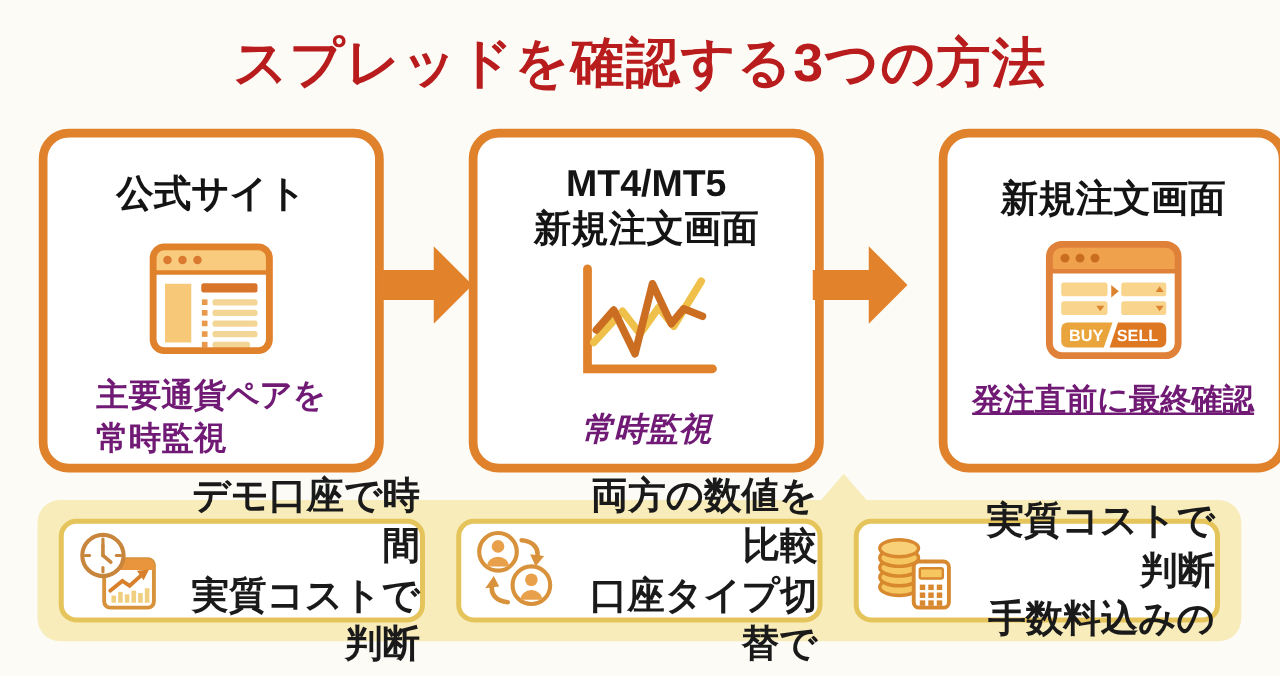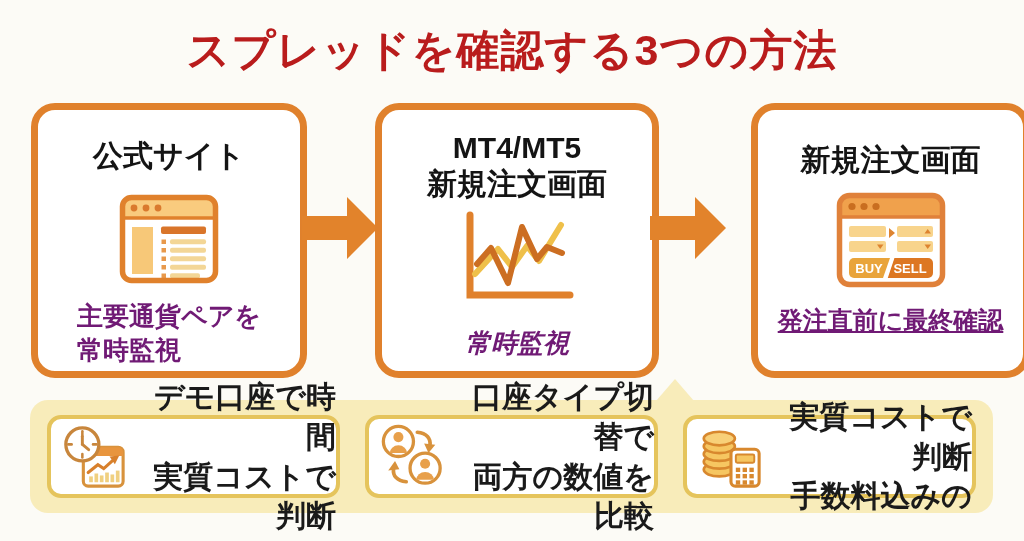--- a/index.html
+++ b/index.html
@@ -175,22 +175,22 @@
         <path d="M11 30 a9 8 0 0 1 18 0 Z" fill="#E8A04B"></path>
         <circle cx="47.5" cy="45.5" r="15.5" fill="#ffffff" stroke="#D8923C" stroke-width="3.4"></circle>
         <circle cx="47.5" cy="41" r="5.2" fill="#E8A04B"></circle>
         <path d="M38.5 57.5 a9 8 0 0 1 18 0 Z" fill="#E8A04B"></path>
         <path d="M39.5 8.5 C49 9.5 53.5 14.5 52.5 22" fill="none" stroke="#D8923C" stroke-width="3.8" stroke-linecap="round"></path>
         <polygon points="46.5,20 58,21.5 51,30" fill="#D8923C"></polygon>
         <path d="M28 59.5 C18.5 58.5 14 53.5 15 46" fill="none" stroke="#D8923C" stroke-width="3.8" stroke-linecap="round"></path>
         <polygon points="9.5,48 21,46.5 16.5,38" fill="#D8923C"></polygon>
       </svg>
       <div class="tip-text">
+        <span class="line">両方の数値を比較</span>
         <span class="line">口座タイプ切替で</span>
-        <span class="line">両方の数値を比較</span>
       </div>
     </div>
 
     <div class="tip-card">
       <svg class="tip-icon" viewBox="0 0 68 68">
         <ellipse cx="23" cy="47" rx="16" ry="7" fill="#F6C661" stroke="#D8882E" stroke-width="2.8"></ellipse>
         <ellipse cx="23" cy="39" rx="16" ry="7" fill="#F6C661" stroke="#D8882E" stroke-width="2.8"></ellipse>
         <ellipse cx="23" cy="31" rx="16" ry="7" fill="#F6C661" stroke="#D8882E" stroke-width="2.8"></ellipse>
         <ellipse cx="23" cy="23" rx="16" ry="7" fill="#F6C661" stroke="#D8882E" stroke-width="2.8"></ellipse>
         <ellipse cx="23" cy="15" rx="16" ry="7" fill="#F8D078" stroke="#D8882E" stroke-width="2.8"></ellipse>

